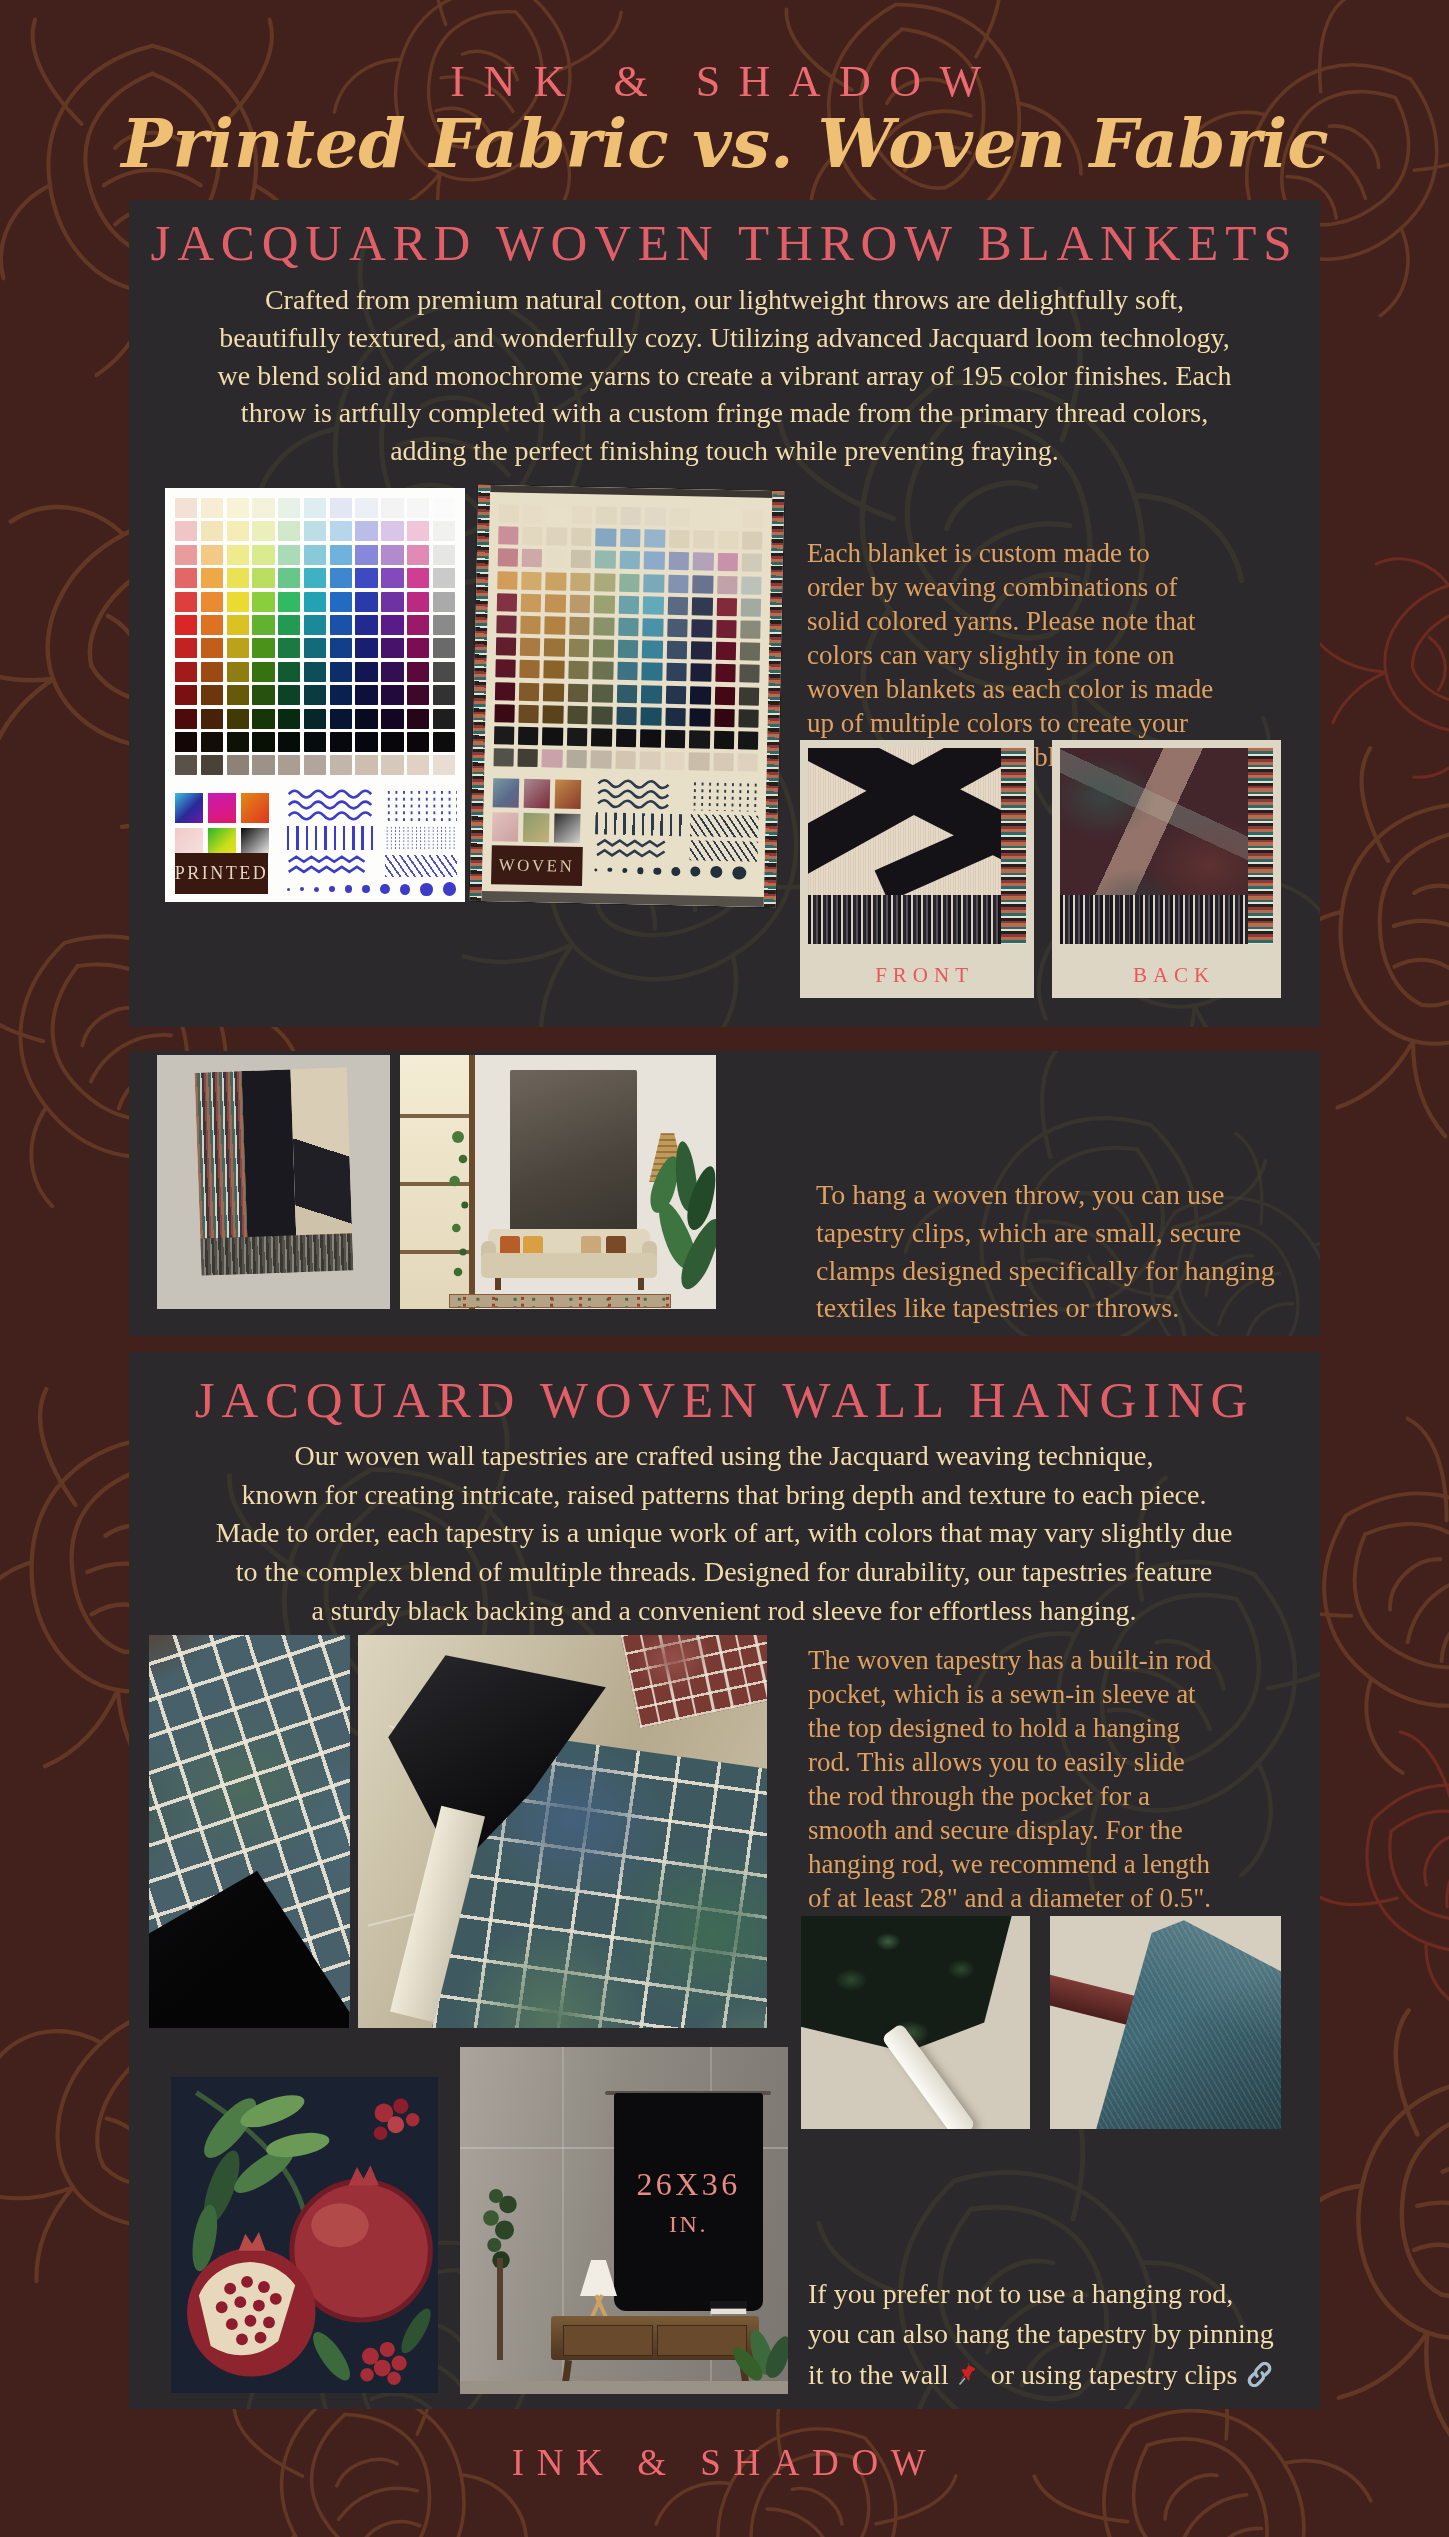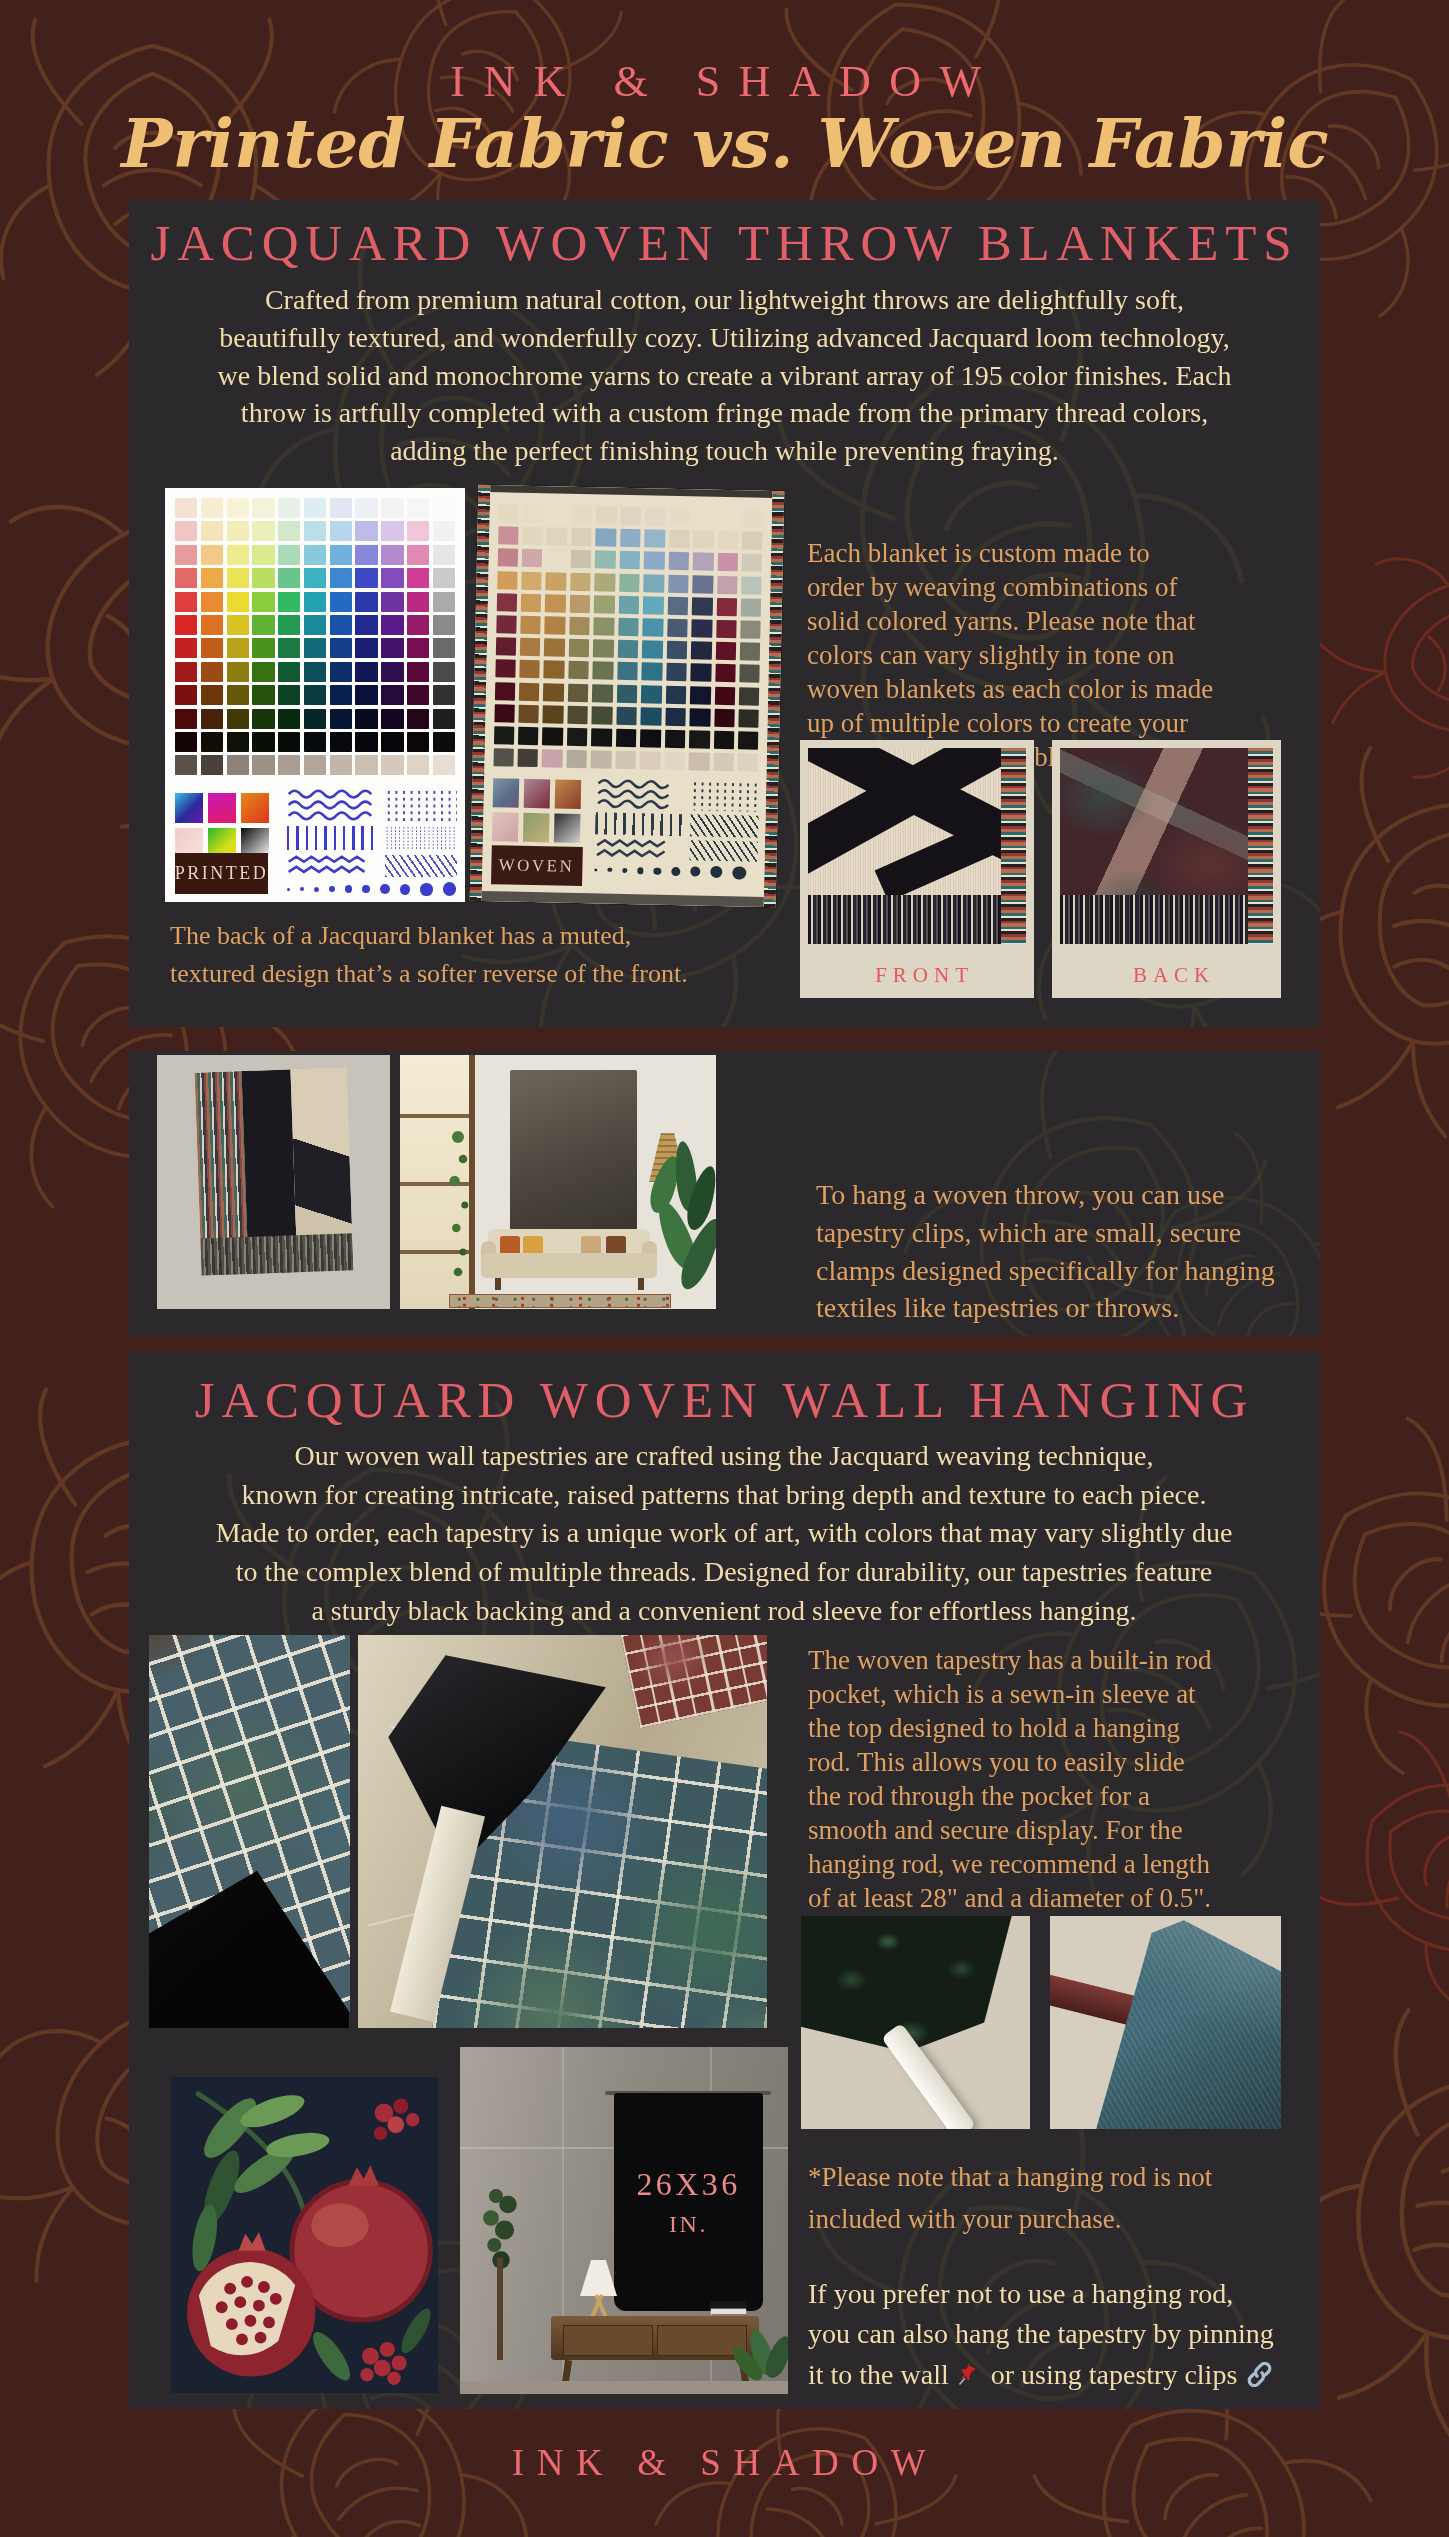--- a/index.html
+++ b/index.html
@@ -739,22 +739,20 @@
           <div class="front-fabric"></div>
           <div class="xbar xbar1"></div>
           <div class="xbar xbar2"></div>
           <div class="xtail"></div>
           <div class="bottom-fringe"></div>
           <div class="side-fringe"></div>
         </div>
         <div class="pc-label">FRONT</div>
       </div>
 
-      <div class="para-orange fs31" style="position:absolute;left:41px;top:717px;width:592px;">The back of a Jacquard blanket has a muted,
-textured design that’s a softer reverse of the front.</div>
     </div>
   </div>
 
   
   <div class="panel" style="top:1051px;height:285px;">
     <svg class="florals florals-panel" width="1191" height="285" viewBox="0 0 1408 337">
       <use href="#peony" transform="translate(900,20) scale(2.2) rotate(30 100 100)"></use>
       <use href="#peony" transform="translate(1150,120) scale(1.8) rotate(-40 100 100)"></use>
     </svg>
     <div class="panel-content">
@@ -924,22 +922,20 @@
         <div class="r26-leg" style="left:103px;transform:rotate(8deg);"></div>
         <div class="r26-leg" style="left:281px;transform:rotate(-8deg);"></div>
         <div class="r26-plant">
           <div class="leaf" style="left:25px;top:3.4px;width:18.6px;height:47px;transform:rotate(-18deg);background:#3c6a3c;"></div>
           <div class="leaf" style="left:42px;top:8.5px;width:18.6px;height:44px;transform:rotate(22deg);background:#2e5232;"></div>
           <div class="leaf" style="left:12px;top:17px;width:17px;height:41px;transform:rotate(-40deg);background:#35602a;"></div>
         </div>
         <div class="r26-floor"></div>
       </div>
 
-      <div class="para-orange fs32" style="position:absolute;left:679px;top:805px;width:482px;line-height:1.55;text-align:justify;">*Please note that a hanging rod is not
-included with your purchase.</div>
       <div style="position:absolute;left:679px;top:922px;width:508px;">
         <div class="para-cream fs33" style="line-height:1.42;"> If you prefer not to use a hanging rod,
 you can also hang the tapestry by pinning</div>
         <div class="alt-line3">
           <span>it to the wall</span>
           <svg class="icon-svg" width="25" height="25" viewBox="0 0 30 30">
             <path d="M13 3 l9 5 -2 3 -1.2 -0.7 -4 7 a5 5 0 0 1 -1 5.5 l-3.5 -6 -6.5 5.8 5 -7.2 -3.5 -6 a5 5 0 0 1 5.5 -0.3 l4 -7 -1.2 -0.7 z" fill="#cc2222"></path>
             <path d="M9.5 19.5 L3 27" stroke="#9db4c0" stroke-width="2" fill="none"></path>
           </svg>
           <span>or using tapestry clips</span>

